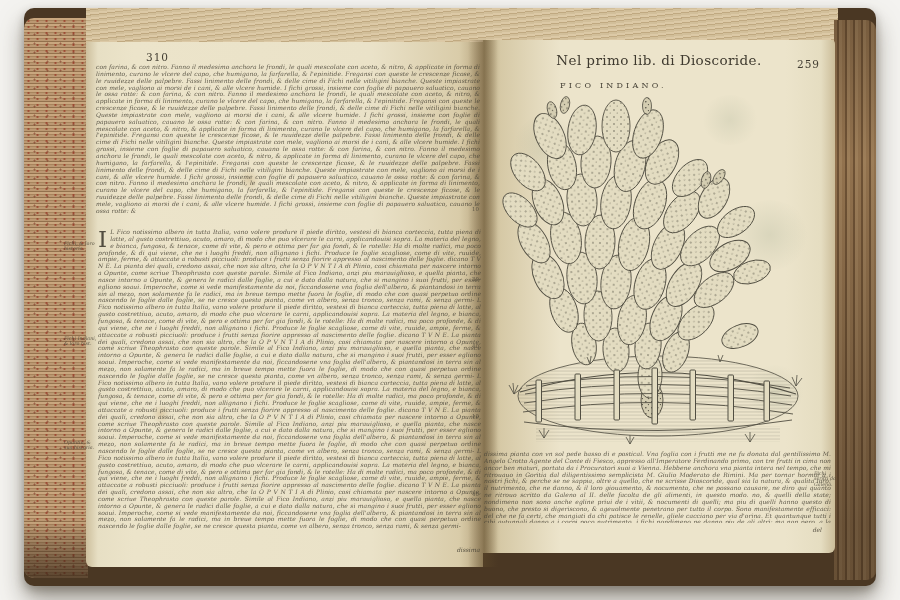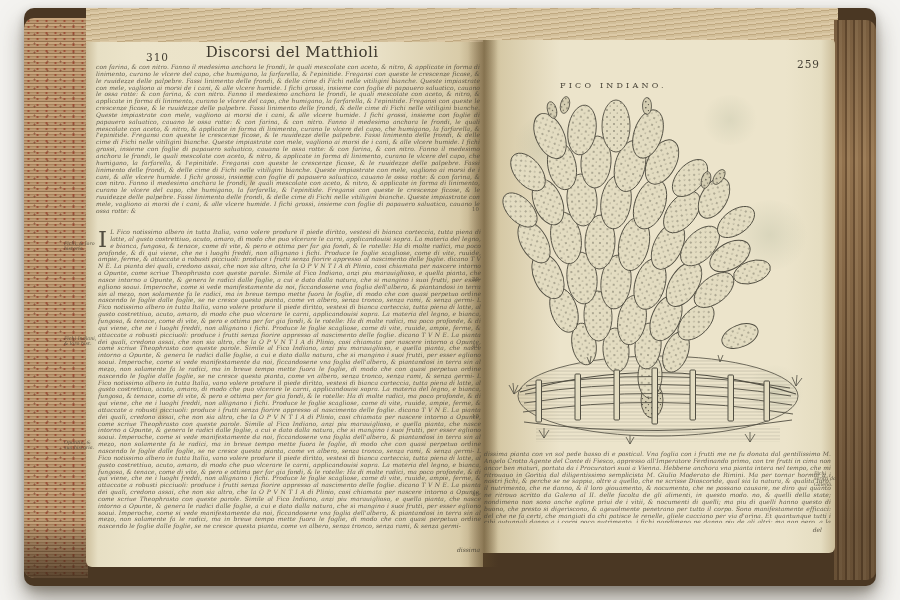--- a/index.html
+++ b/index.html
@@ -59,38 +59,38 @@
   <div class="gutter"></div>
 
   <div class="spot" style="left:236px;top:170px;width:26px;height:20px;background:radial-gradient(circle,rgba(176,138,79,.25),rgba(176,138,79,0) 70%)"></div>
   <div class="spot" style="left:150px;top:405px;width:22px;height:18px;background:radial-gradient(circle,rgba(176,138,79,.28),rgba(176,138,79,0) 70%)"></div>
   <div class="spot" style="left:512px;top:115px;width:70px;height:60px;background:radial-gradient(circle,rgba(120,138,110,.16),rgba(120,138,110,0) 70%)"></div>
   <div class="spot" style="left:700px;top:95px;width:60px;height:50px;background:radial-gradient(circle,rgba(120,138,110,.14),rgba(120,138,110,0) 70%)"></div>
   <div class="spot" style="left:730px;top:200px;width:80px;height:70px;background:radial-gradient(circle,rgba(120,138,110,.16),rgba(120,138,110,0) 70%)"></div>
   <div class="spot" style="left:745px;top:365px;width:60px;height:55px;background:radial-gradient(circle,rgba(120,138,110,.14),rgba(120,138,110,0) 70%)"></div>
 
   <div class="pagenum" style="left:146px;top:51px;">310</div>
-  <div class="header" style="left:172px;top:43px;width:240px;">Discorsi del Matthioli</div>
 
   <div class="oldtext" style="left:96px;top:64px;width:384px;height:161px;">con farina, &amp; con nitro. Fanno il medesimo anchora le frondi, le quali mescolate con aceto, &amp; nitro, &amp; applicate in forma di linimento, curano le vlcere del capo, che humigano, la farfarella, &amp; l'epinitide. Fregansi con queste le crescenze ficose, &amp; le ruuidezze delle palpebre. Fassi linimento delle frondi, &amp; delle cime di Fichi nelle vitiligini bianche. Queste impiastrate con mele, vagliono ai morsi de i cani, &amp; alle vlcere humide. I fichi grossi, insieme con foglie di papauero saluatico, cauano le ossa rotte: &amp; con farina, &amp; con nitro. Fanno il medesimo anchora le frondi, le quali mescolate con aceto, &amp; nitro, &amp; applicate in forma di linimento, curano le vlcere del capo, che humigano, la farfarella, &amp; l'epinitide. Fregansi con queste le crescenze ficose, &amp; le ruuidezze delle palpebre. Fassi linimento delle frondi, &amp; delle cime di Fichi nelle vitiligini bianche. Queste impiastrate con mele, vagliono ai morsi de i cani, &amp; alle vlcere humide. I fichi grossi, insieme con foglie di papauero saluatico, cauano le ossa rotte: &amp; con farina, &amp; con nitro. Fanno il medesimo anchora le frondi, le quali mescolate con aceto, &amp; nitro, &amp; applicate in forma di linimento, curano le vlcere del capo, che humigano, la farfarella, &amp; l'epinitide. Fregansi con queste le crescenze ficose, &amp; le ruuidezze delle palpebre. Fassi linimento delle frondi, &amp; delle cime di Fichi nelle vitiligini bianche. Queste impiastrate con mele, vagliono ai morsi de i cani, &amp; alle vlcere humide. I fichi grossi, insieme con foglie di papauero saluatico, cauano le ossa rotte: &amp; con farina, &amp; con nitro. Fanno il medesimo anchora le frondi, le quali mescolate con aceto, &amp; nitro, &amp; applicate in forma di linimento, curano le vlcere del capo, che humigano, la farfarella, &amp; l'epinitide. Fregansi con queste le crescenze ficose, &amp; le ruuidezze delle palpebre. Fassi linimento delle frondi, &amp; delle cime di Fichi nelle vitiligini bianche. Queste impiastrate con mele, vagliono ai morsi de i cani, &amp; alle vlcere humide. I fichi grossi, insieme con foglie di papauero saluatico, cauano le ossa rotte: &amp; con farina, &amp; con nitro. Fanno il medesimo anchora le frondi, le quali mescolate con aceto, &amp; nitro, &amp; applicate in forma di linimento, curano le vlcere del capo, che humigano, la farfarella, &amp; l'epinitide. Fregansi con queste le crescenze ficose, &amp; le ruuidezze delle palpebre. Fassi linimento delle frondi, &amp; delle cime di Fichi nelle vitiligini bianche. Queste impiastrate con mele, vagliono ai morsi de i cani, &amp; alle vlcere humide. I fichi grossi, insieme con foglie di papauero saluatico, cauano le ossa rotte: &amp;</div>
 
   <div class="oldtext" style="left:98px;top:229px;width:383px;height:314px;"><span class="dropcap">I</span><span>L Fico notissimo albero in tutta Italia, vano volere produre il piede diritto, vestesi di bianca corteccia, tutta piena di latte, al gusto costrettiuo, acuto, amaro, di modo che puo vlcerare le carni, applicandouisi sopra. La materia del legno, e bianca, fungosa, &amp; tenace, come di vite, &amp; pero e ottima per far gia fondi, &amp; le rotelle: Ha di molte radici, ma poco profonde, &amp; di qui viene, che ne i luoghi freddi, non allignano i fichi. Produce le foglie scagliose, come di vite, ruuide, ampie, ferme, &amp; attaccate a robusti picciuoli: produce i frutti senza fiorire appresso al nascimento delle foglie. dicano T V N E. La pianta dei quali, credono assai, che non sia altro, che la O P V N T I A di Plinio, cosi chiamata per nascere intorno a Opunte, come scriue Theophrasto con queste parole. Simile al Fico Indiano, anzi piu marauiglioso, e quella pianta, che nasce intorno a Opunte, &amp; genera le radici dalle foglie, a cui e dato dalla natura, che si mangino i suoi frutti, per esser egliono soaui. Imperoche, come si vede manifestamente da noi, ficcandosene vna foglia dell'albero, &amp; piantandosi in terra sin al mezo, non solamente fa le radici, ma in breue tempo mette fuora le foglie, di modo che con quasi perpetuo ordine nascendo le foglie dalle foglie, se ne cresce questa pianta, come vn albero, senza tronco, senza rami, &amp; senza germi- L Fico notissimo albero in tutta Italia, vano volere produre il piede diritto, vestesi di bianca corteccia, tutta piena di latte, al gusto costrettiuo, acuto, amaro, di modo che puo vlcerare le carni, applicandouisi sopra. La materia del legno, e bianca, fungosa, &amp; tenace, come di vite, &amp; pero e ottima per far gia fondi, &amp; le rotelle: Ha di molte radici, ma poco profonde, &amp; di qui viene, che ne i luoghi freddi, non allignano i fichi. Produce le foglie scagliose, come di vite, ruuide, ampie, ferme, &amp; attaccate a robusti picciuoli: produce i frutti senza fiorire appresso al nascimento delle foglie. dicano T V N E. La pianta dei quali, credono assai, che non sia altro, che la O P V N T I A di Plinio, cosi chiamata per nascere intorno a Opunte, come scriue Theophrasto con queste parole. Simile al Fico Indiano, anzi piu marauiglioso, e quella pianta, che nasce intorno a Opunte, &amp; genera le radici dalle foglie, a cui e dato dalla natura, che si mangino i suoi frutti, per esser egliono soaui. Imperoche, come si vede manifestamente da noi, ficcandosene vna foglia dell'albero, &amp; piantandosi in terra sin al mezo, non solamente fa le radici, ma in breue tempo mette fuora le foglie, di modo che con quasi perpetuo ordine nascendo le foglie dalle foglie, se ne cresce questa pianta, come vn albero, senza tronco, senza rami, &amp; senza germi- L Fico notissimo albero in tutta Italia, vano volere produre il piede diritto, vestesi di bianca corteccia, tutta piena di latte, al gusto costrettiuo, acuto, amaro, di modo che puo vlcerare le carni, applicandouisi sopra. La materia del legno, e bianca, fungosa, &amp; tenace, come di vite, &amp; pero e ottima per far gia fondi, &amp; le rotelle: Ha di molte radici, ma poco profonde, &amp; di qui viene, che ne i luoghi freddi, non allignano i fichi. Produce le foglie scagliose, come di vite, ruuide, ampie, ferme, &amp; attaccate a robusti picciuoli: produce i frutti senza fiorire appresso al nascimento delle foglie. dicano T V N E. La pianta dei quali, credono assai, che non sia altro, che la O P V N T I A di Plinio, cosi chiamata per nascere intorno a Opunte, come scriue Theophrasto con queste parole. Simile al Fico Indiano, anzi piu marauiglioso, e quella pianta, che nasce intorno a Opunte, &amp; genera le radici dalle foglie, a cui e dato dalla natura, che si mangino i suoi frutti, per esser egliono soaui. Imperoche, come si vede manifestamente da noi, ficcandosene vna foglia dell'albero, &amp; piantandosi in terra sin al mezo, non solamente fa le radici, ma in breue tempo mette fuora le foglie, di modo che con quasi perpetuo ordine nascendo le foglie dalle foglie, se ne cresce questa pianta, come vn albero, senza tronco, senza rami, &amp; senza germi- L Fico notissimo albero in tutta Italia, vano volere produre il piede diritto, vestesi di bianca corteccia, tutta piena di latte, al gusto costrettiuo, acuto, amaro, di modo che puo vlcerare le carni, applicandouisi sopra. La materia del legno, e bianca, fungosa, &amp; tenace, come di vite, &amp; pero e ottima per far gia fondi, &amp; le rotelle: Ha di molte radici, ma poco profonde, &amp; di qui viene, che ne i luoghi freddi, non allignano i fichi. Produce le foglie scagliose, come di vite, ruuide, ampie, ferme, &amp; attaccate a robusti picciuoli: produce i frutti senza fiorire appresso al nascimento delle foglie. dicano T V N E. La pianta dei quali, credono assai, che non sia altro, che la O P V N T I A di Plinio, cosi chiamata per nascere intorno a Opunte, come scriue Theophrasto con queste parole. Simile al Fico Indiano, anzi piu marauiglioso, e quella pianta, che nasce intorno a Opunte, &amp; genera le radici dalle foglie, a cui e dato dalla natura, che si mangino i suoi frutti, per esser egliono soaui. Imperoche, come si vede manifestamente da noi, ficcandosene vna foglia dell'albero, &amp; piantandosi in terra sin al mezo, non solamente fa le radici, ma in breue tempo mette fuora le foglie, di modo che con quasi perpetuo ordine nascendo le foglie dalle foglie, se ne cresce questa pianta, come vn albero, senza tronco, senza rami, &amp; senza germi-</span></div>
 
   <div class="marginnote" style="left:64px;top:241px;">Fichi, &amp; loro historia.</div>
   <div class="marginnote" style="left:64px;top:336px;">Fichi Indiani, &amp; loro hist.</div>
   <div class="marginnote" style="left:64px;top:440px;">Opuntia, &amp; sua historia.</div>
 
   <div class="linenum" style="left:472px;top:206px;">10</div>
   <div class="linenum" style="left:472px;top:276px;">30</div>
   <div class="linenum" style="left:472px;top:343px;">40</div>
   <div class="linenum" style="left:472px;top:413px;">10</div>
   <div class="linenum" style="left:472px;top:491px;">40</div>
 
   <div class="catchword" style="left:410px;top:546px;width:70px;">dissima</div>
 
+  <div class="header" style="left:540px;top:52px;width:238px;font-size:13.5px;">Nel primo lib. di Dioscoride.</div>
   <div class="pagenum" style="left:797px;top:58px;">259</div>
   <div class="sectitle" style="left:560px;top:81px;width:200px;">FICO INDIANO.</div>
 
   <div class="illus">
     <svg width="312" height="354" viewBox="0 0 312 354">
       <defs>
         <pattern id="pd" width="7" height="7" patternUnits="userSpaceOnUse">
           <rect width="7" height="7" fill="#e3dcc1"></rect>
           <circle cx="2" cy="2" r="0.7" fill="#514e42"></circle>
           <circle cx="5.2" cy="5" r="0.55" fill="#514e42" opacity="0.75"></circle>

